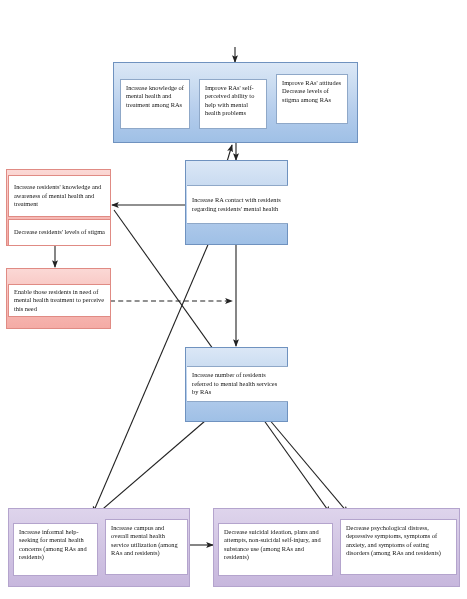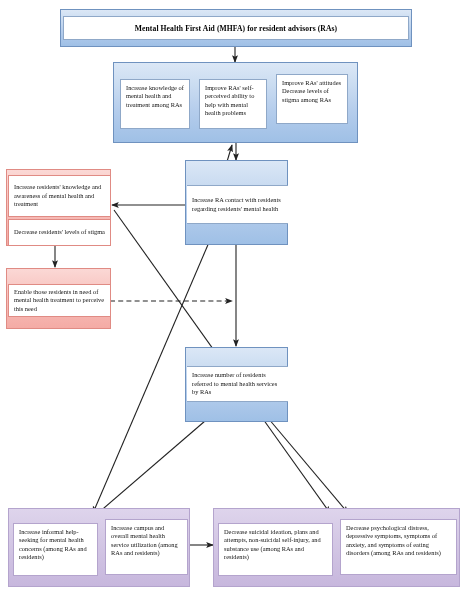--- a/index.html
+++ b/index.html
@@ -139,23 +139,20 @@
 
     <g>
       <line x1="268" y1="418" x2="348" y2="513" stroke="#222222" stroke-width="1.1" marker-end="url(#ah)"></line>
     </g>
 
     <g>
       <line x1="190" y1="545" x2="213" y2="545" stroke="#222222" stroke-width="1.1" marker-end="url(#ah)"></line>
     </g>
   </svg>
 
-  <div class="node blue-wrap grad" style="left:60px; top:9px; width:352px; height:38px;">
-    <div class="title-bar" style="left:2px; top:6px; width:346px; height:24px;">Mental Health First Aid (MHFA) for resident advisors (RAs)</div>
-  </div>
 
   <div class="node blue-wrap grad" style="left:113px; top:62px; width:245px; height:81px;">
     <div class="inner" style="left:6px; top:16px; width:70px; height:50px;">Increase knowledge of mental health and treatment among RAs</div>
     <div class="inner" style="left:85px; top:16px; width:68px; height:50px;">Improve RAs' self-perceived ability to help with mental health problems</div>
     <div class="inner" style="left:162px; top:11px; width:72px; height:50px; white-space:pre-line;">Improve RAs' attitudes
 Decrease levels of stigma among RAs</div>
   </div>
 
   <div class="node blue-wrap grad" style="left:185px; top:160px; width:103px; height:85px;">
     <div class="inner v-center" style="left:1px; top:24px; width:101px; height:39px; border-left:none; border-right:none;">Increase RA contact with residents regarding residents' mental health</div>

